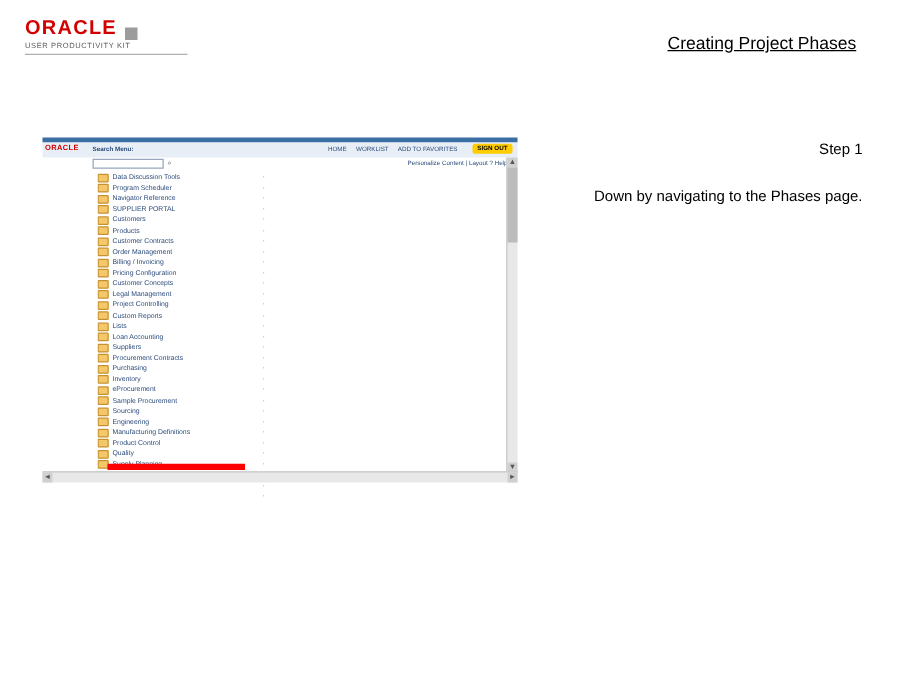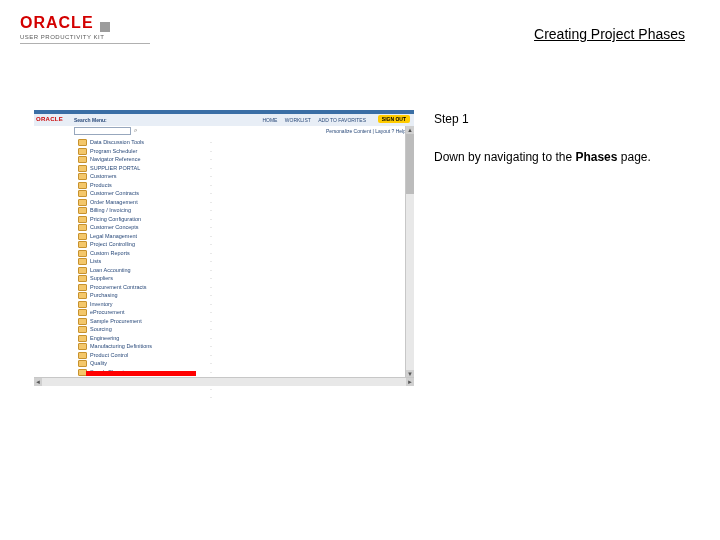--- a/index.html
+++ b/index.html
@@ -206,25 +206,26 @@
 
   
   .instr {
     position: absolute;
     top: 112px;
     left: 434px;
     right: 30px;
     font-size: 12px;
     color: #000;
     line-height: 1.3;
+    text-align: right;
   }
   .instr .step { margin-bottom: 22px; }
   .instr .line { margin-bottom: 20px; }
   .instr .line:last-child { margin-bottom:0; }
-  .instr b { font-weight:bold; }
+  .instr b { font-weight:normal; }
 
   
   .app-vscroll {
     position:absolute;
     right:0; top:16px; bottom:8px; width:8px;
     background:#e8e8e8;
     border-left:1px solid #c7c7c7;
   }
   .app-vscroll .up, .app-vscroll .dn {
     position:absolute; left:0; width:8px; height:8px;

